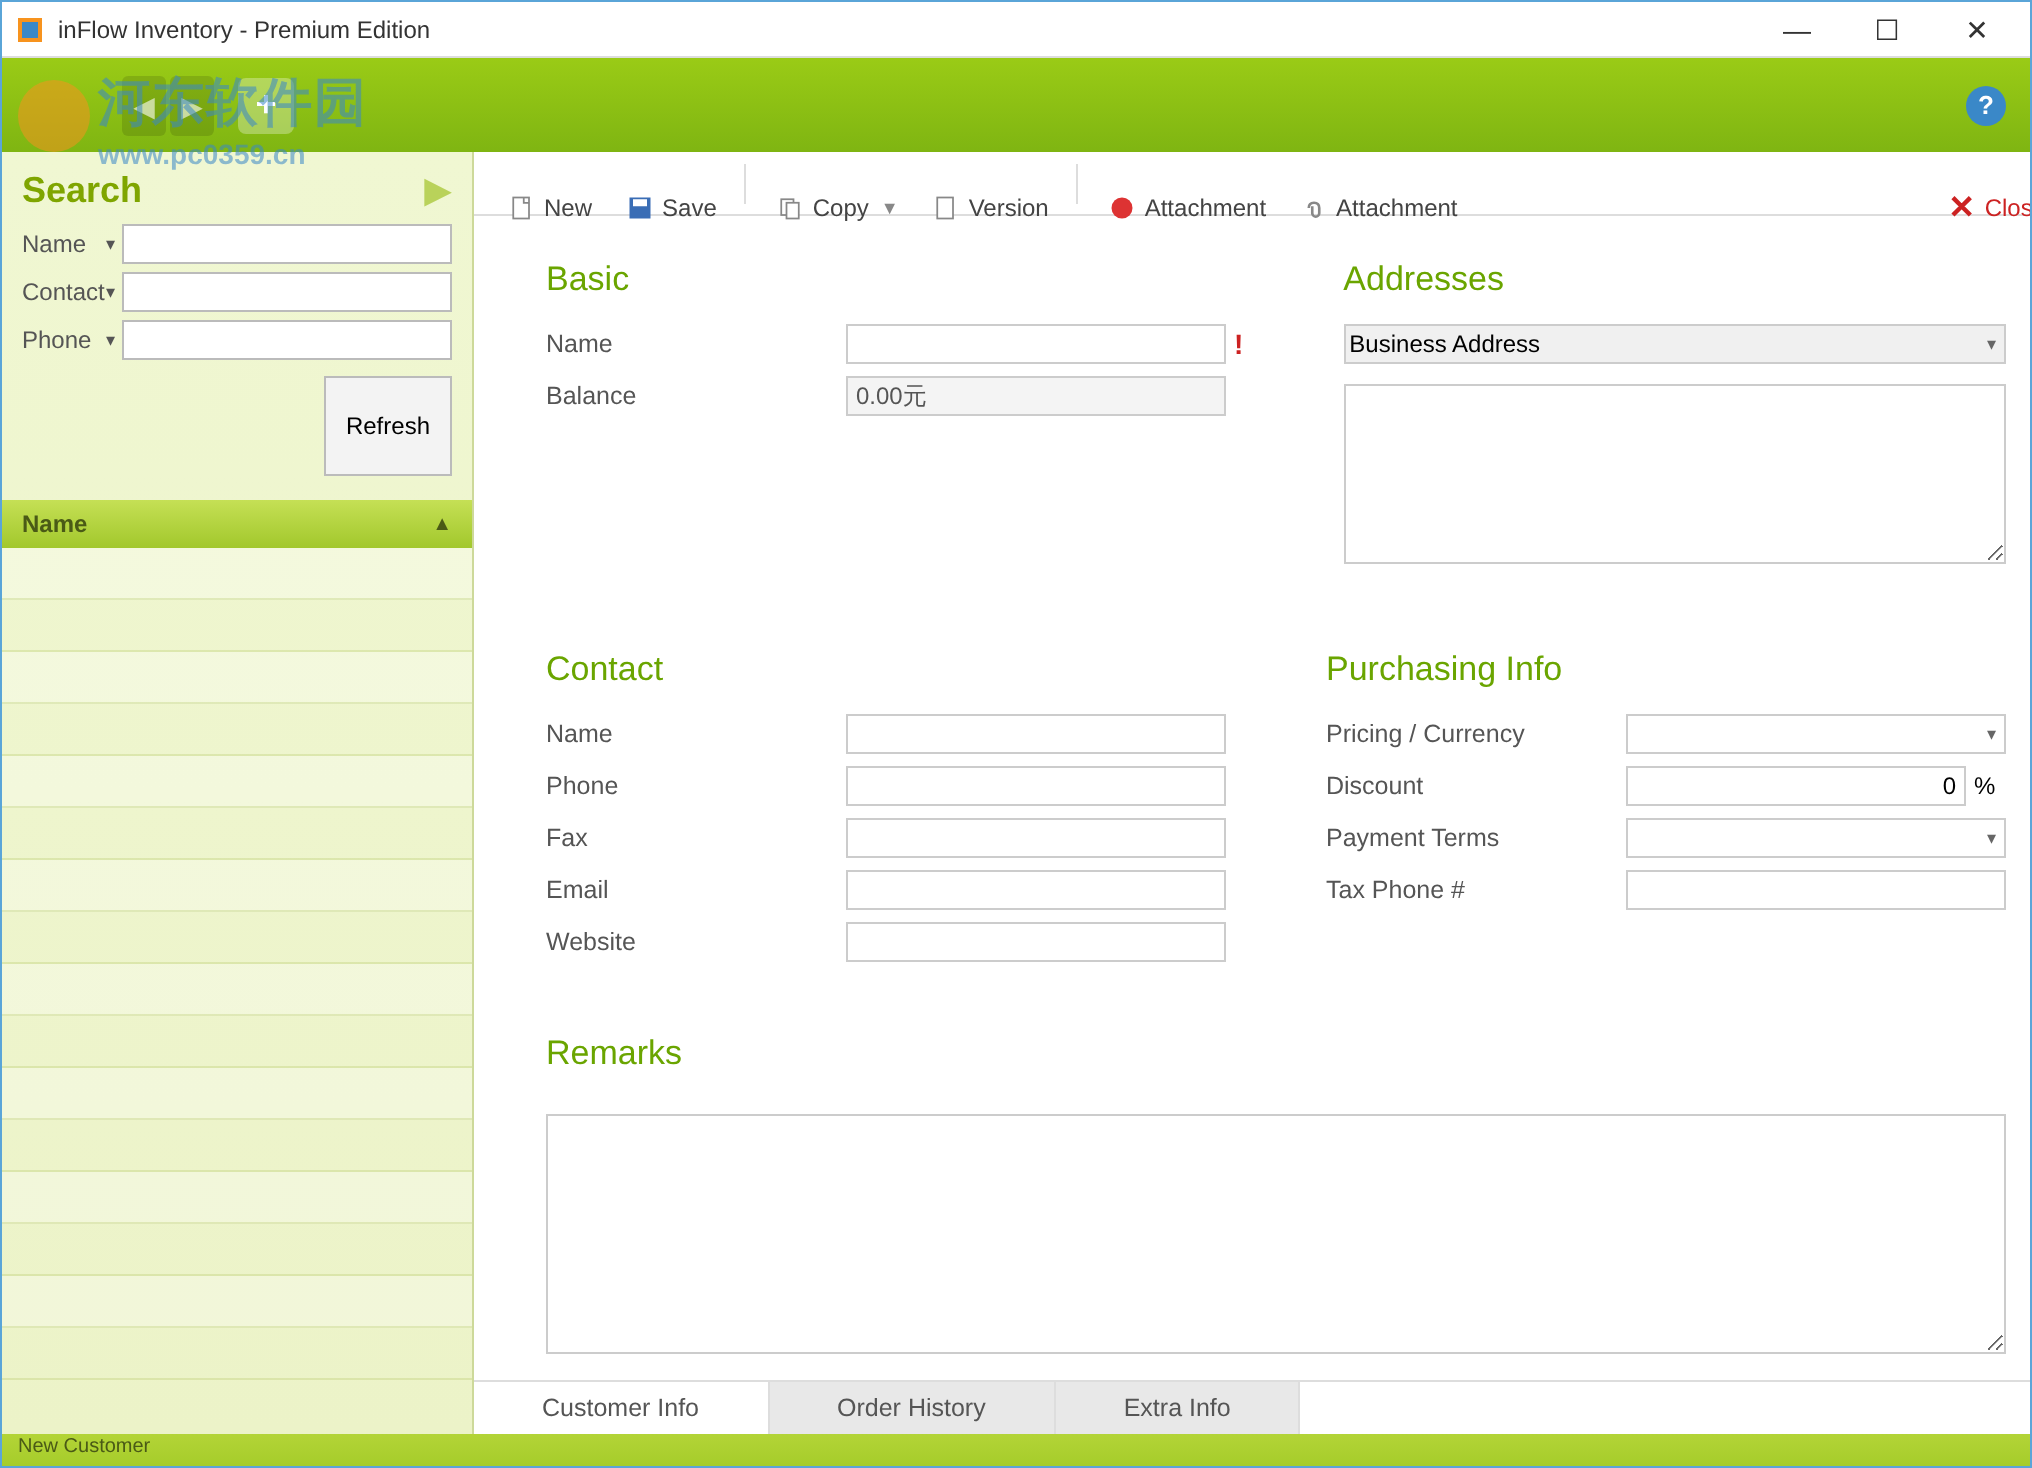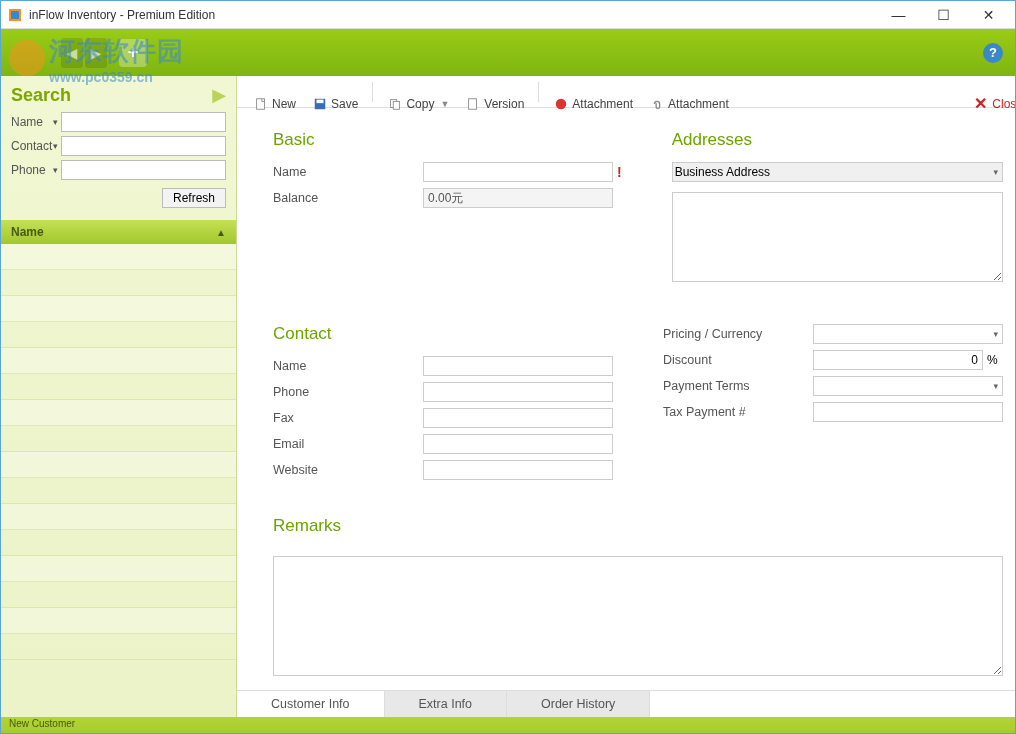--- a/index.html
+++ b/index.html
@@ -31,21 +31,21 @@
 
 
 .search-hdr { padding: 8px 10px 4px; display:flex; align-items:center; }
 .search-hdr .lbl { color: #7fa500; font-size: 18px; font-weight: bold; }
 .search-hdr .arrow { margin-left:auto; color:#b9d25a; font-size:18px; }
 .search-row { display:flex; align-items:center; padding: 2px 10px; }
 .search-row label { width: 52px; font-size: 12px; color:#555; }
 .search-row .dd { width: 10px; font-size: 9px; color:#555; }
 .search-row input { flex:1; height:20px; border:1px solid #bbb; background:#fff; padding:0 4px; font-size:12px; }
 .refresh-row { padding: 6px 10px; text-align:right; }
-.refresh-row button { font-size:12px; padding:2px 10px; background:#f3f3f3; border:1px solid #bbb; cursor:pointer; }
+.refresh-row button { font-size:12px; padding:17px 10px; background:#f3f3f3; border:1px solid #bbb; cursor:pointer; }
 .grid-hdr { background: linear-gradient(#c5e055, #a2c82c); height: 24px; display:flex; align-items:center; padding:0 10px; color:#4a5a16; font-size:12px; font-weight:bold; margin-top:6px; }
 .grid-hdr .sort { margin-left:auto; font-size:10px; }
 .grid-body { flex:1; }
 .grid-row { height: 26px; border-bottom: 1px solid rgba(180,200,100,0.3); }
 .grid-row:nth-child(odd) { background: rgba(255,255,255,0.3); }
 
 
 .toolbar { height: 32px; border-bottom: 1px solid #ddd; display:flex; align-items:center; padding: 0 10px; gap: 4px; }
 .tbtn { display:flex; align-items:center; gap:4px; font-size:12px; color:#444; padding:3px 6px; cursor:pointer; border-radius:2px;margin-top:24px; }
 .tbtn .ico { width:15px; height:15px; display:inline-flex; align-items:center; justify-content:center; }
@@ -271,50 +271,51 @@
           <div class="frow">
               <label>Email</label>
               <input type="text" style="">
             </div>
           <div class="frow">
               <label>Website</label>
               <input type="text" style="">
             </div>
         </div>
         <div class="col">
+          <div class="sect-h">Purchasing Info</div>
           <div class="frow">
               <label>Pricing / Currency</label>
               <div class="combo"></div>
             </div>
           <div class="frow">
               <label>Discount</label>
               <input type="text" style="text-align: right; width: 170px;" value="0">
               <span style="font-size:12px;margin-left:4px">%</span>
             </div>
           <div class="frow">
               <label>Payment Terms</label>
               <div class="combo"></div>
             </div>
           <div class="frow">
-              <label>Tax Payment #</label>
+              <label>Tax Phone #</label>
               <input type="text" style="">
             </div>
         </div>
       </div>
 
       <div style="margin-top:30px;">
         <div class="sect-h">Remarks</div>
         <textarea class="remarks-box" style=""></textarea>
         <div class="add-fields"><a>Add Custom Fields</a></div>
       </div>
     </div>
 
     <div class="btabs">
       <div class="btab active">Customer Info</div>
+      <div class="btab">Order History</div>
       <div class="btab">Extra Info</div>
-      <div class="btab">Order History</div>
     </div>
   </div>
 </div>
 
 <div class="statusbar">
   <span>New Customer</span>
 </div>
 
 </body></html>

